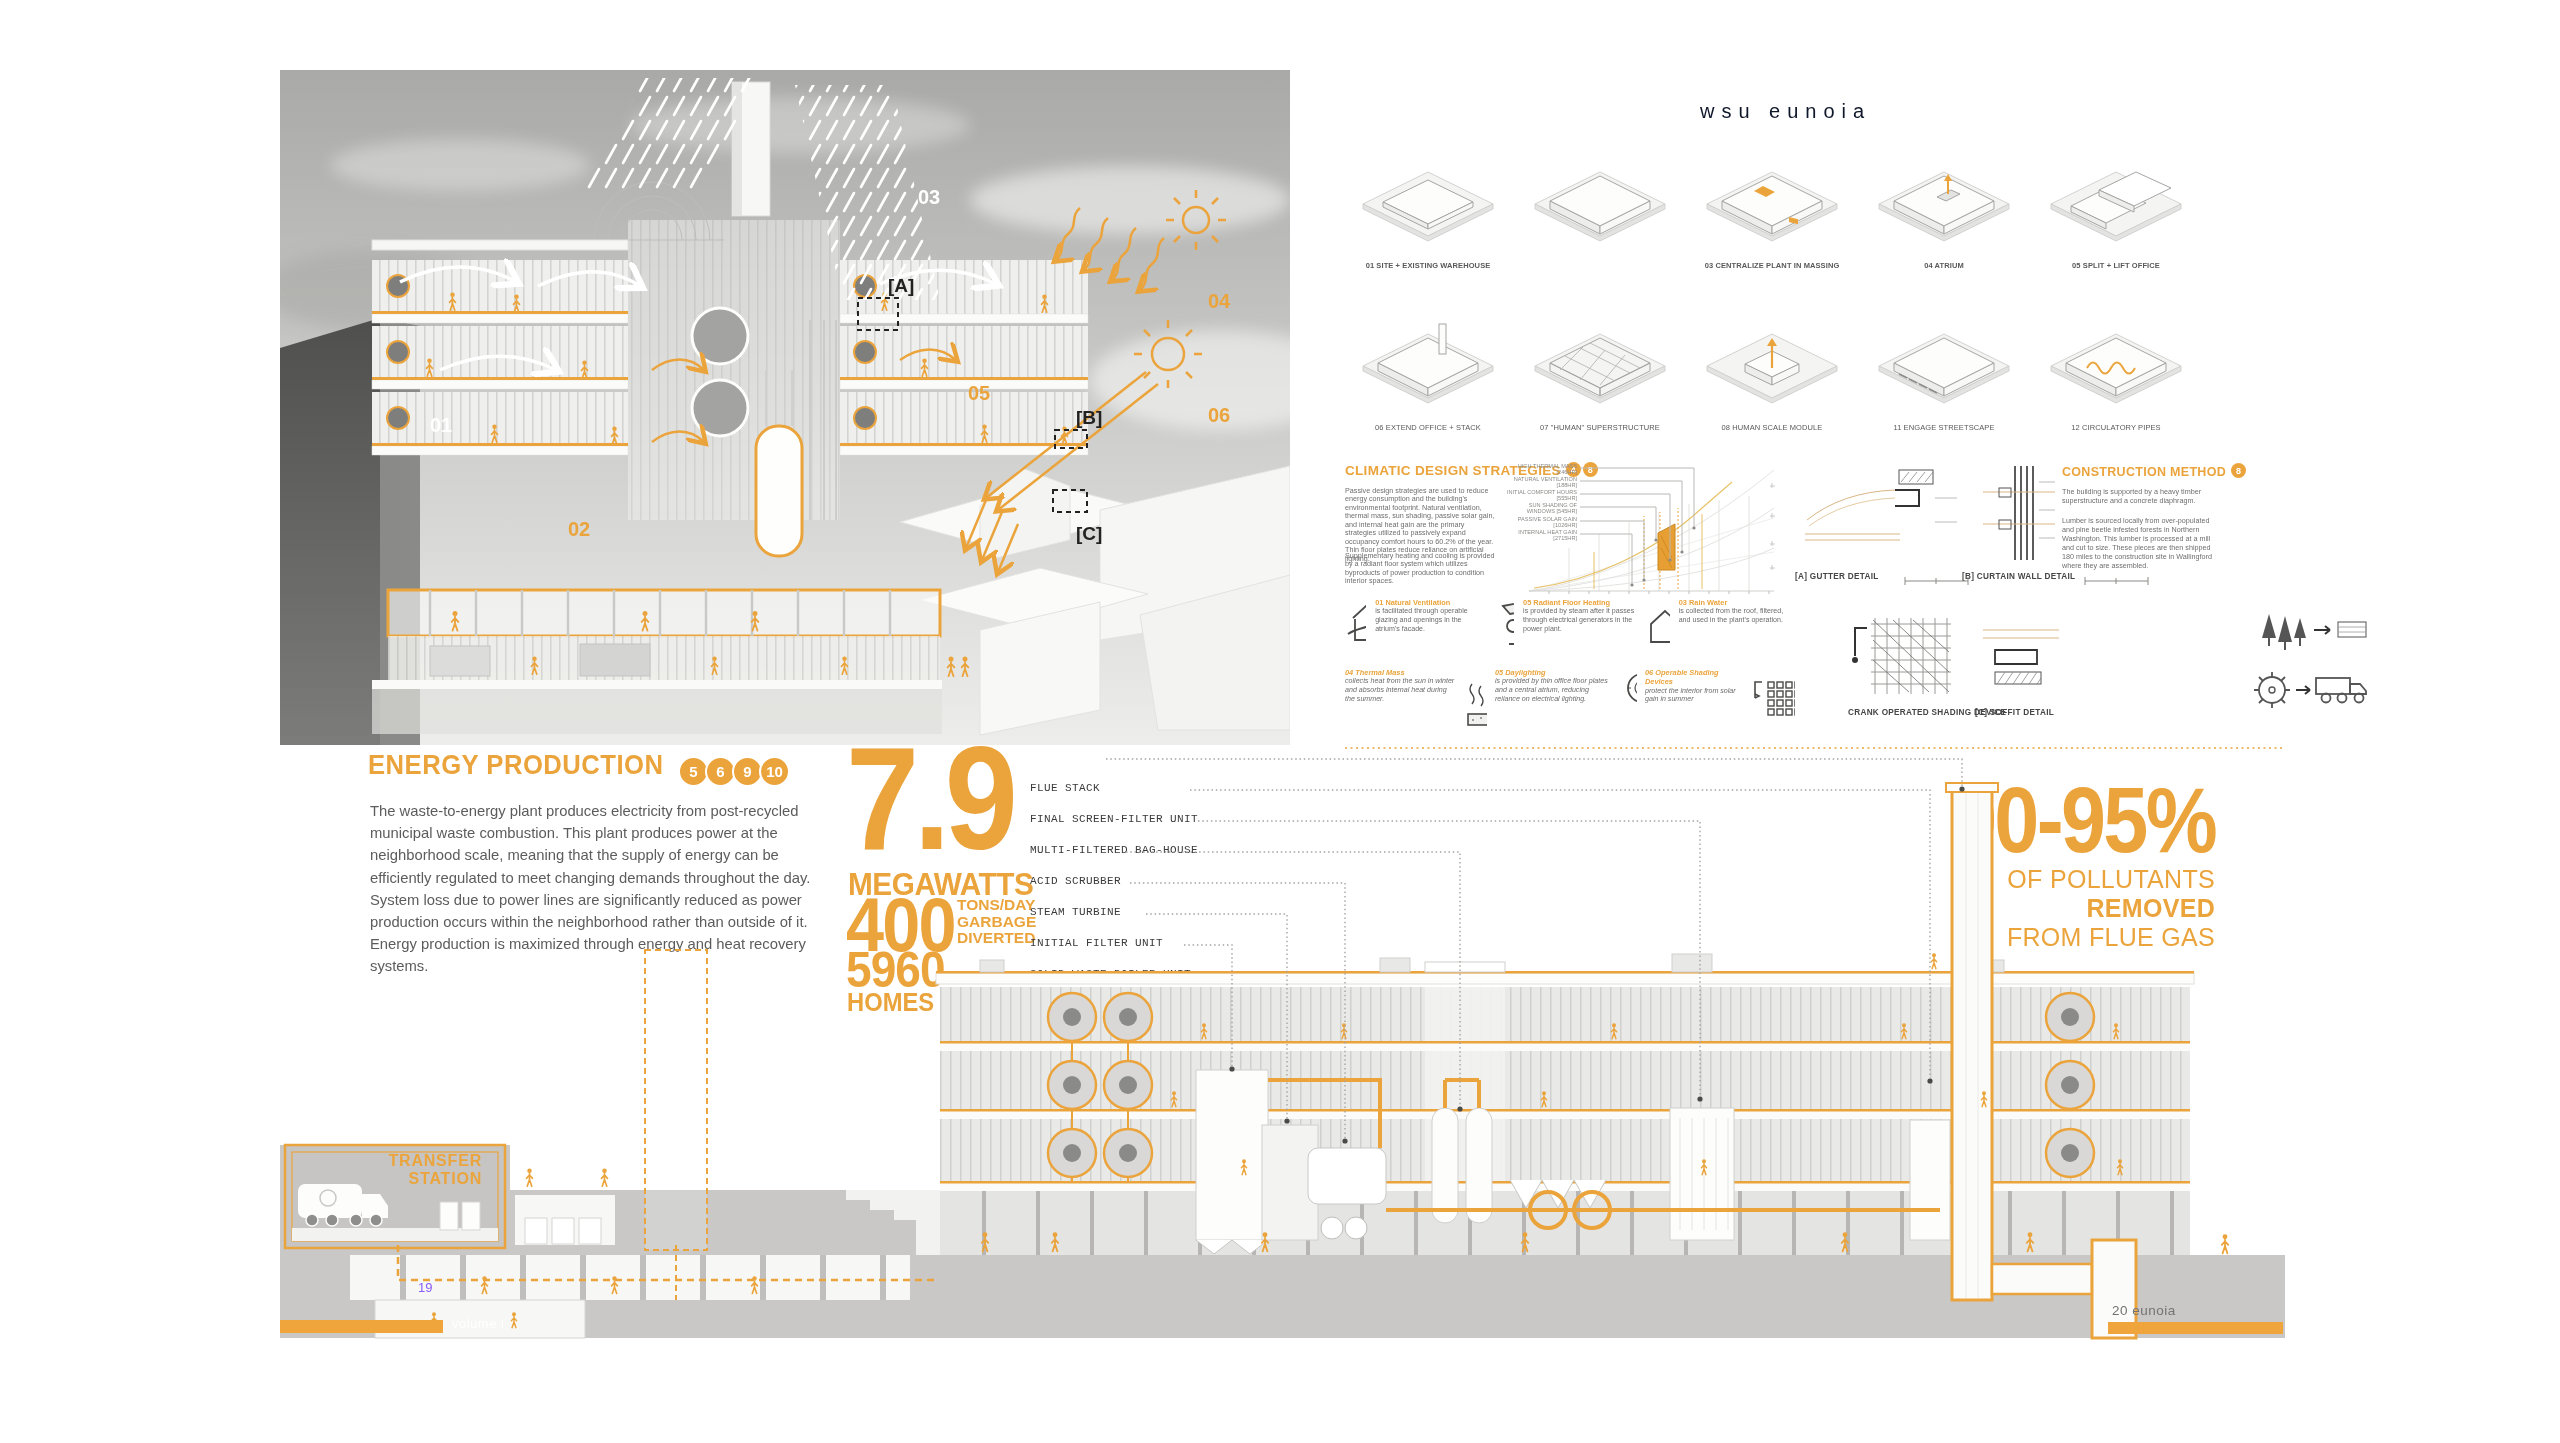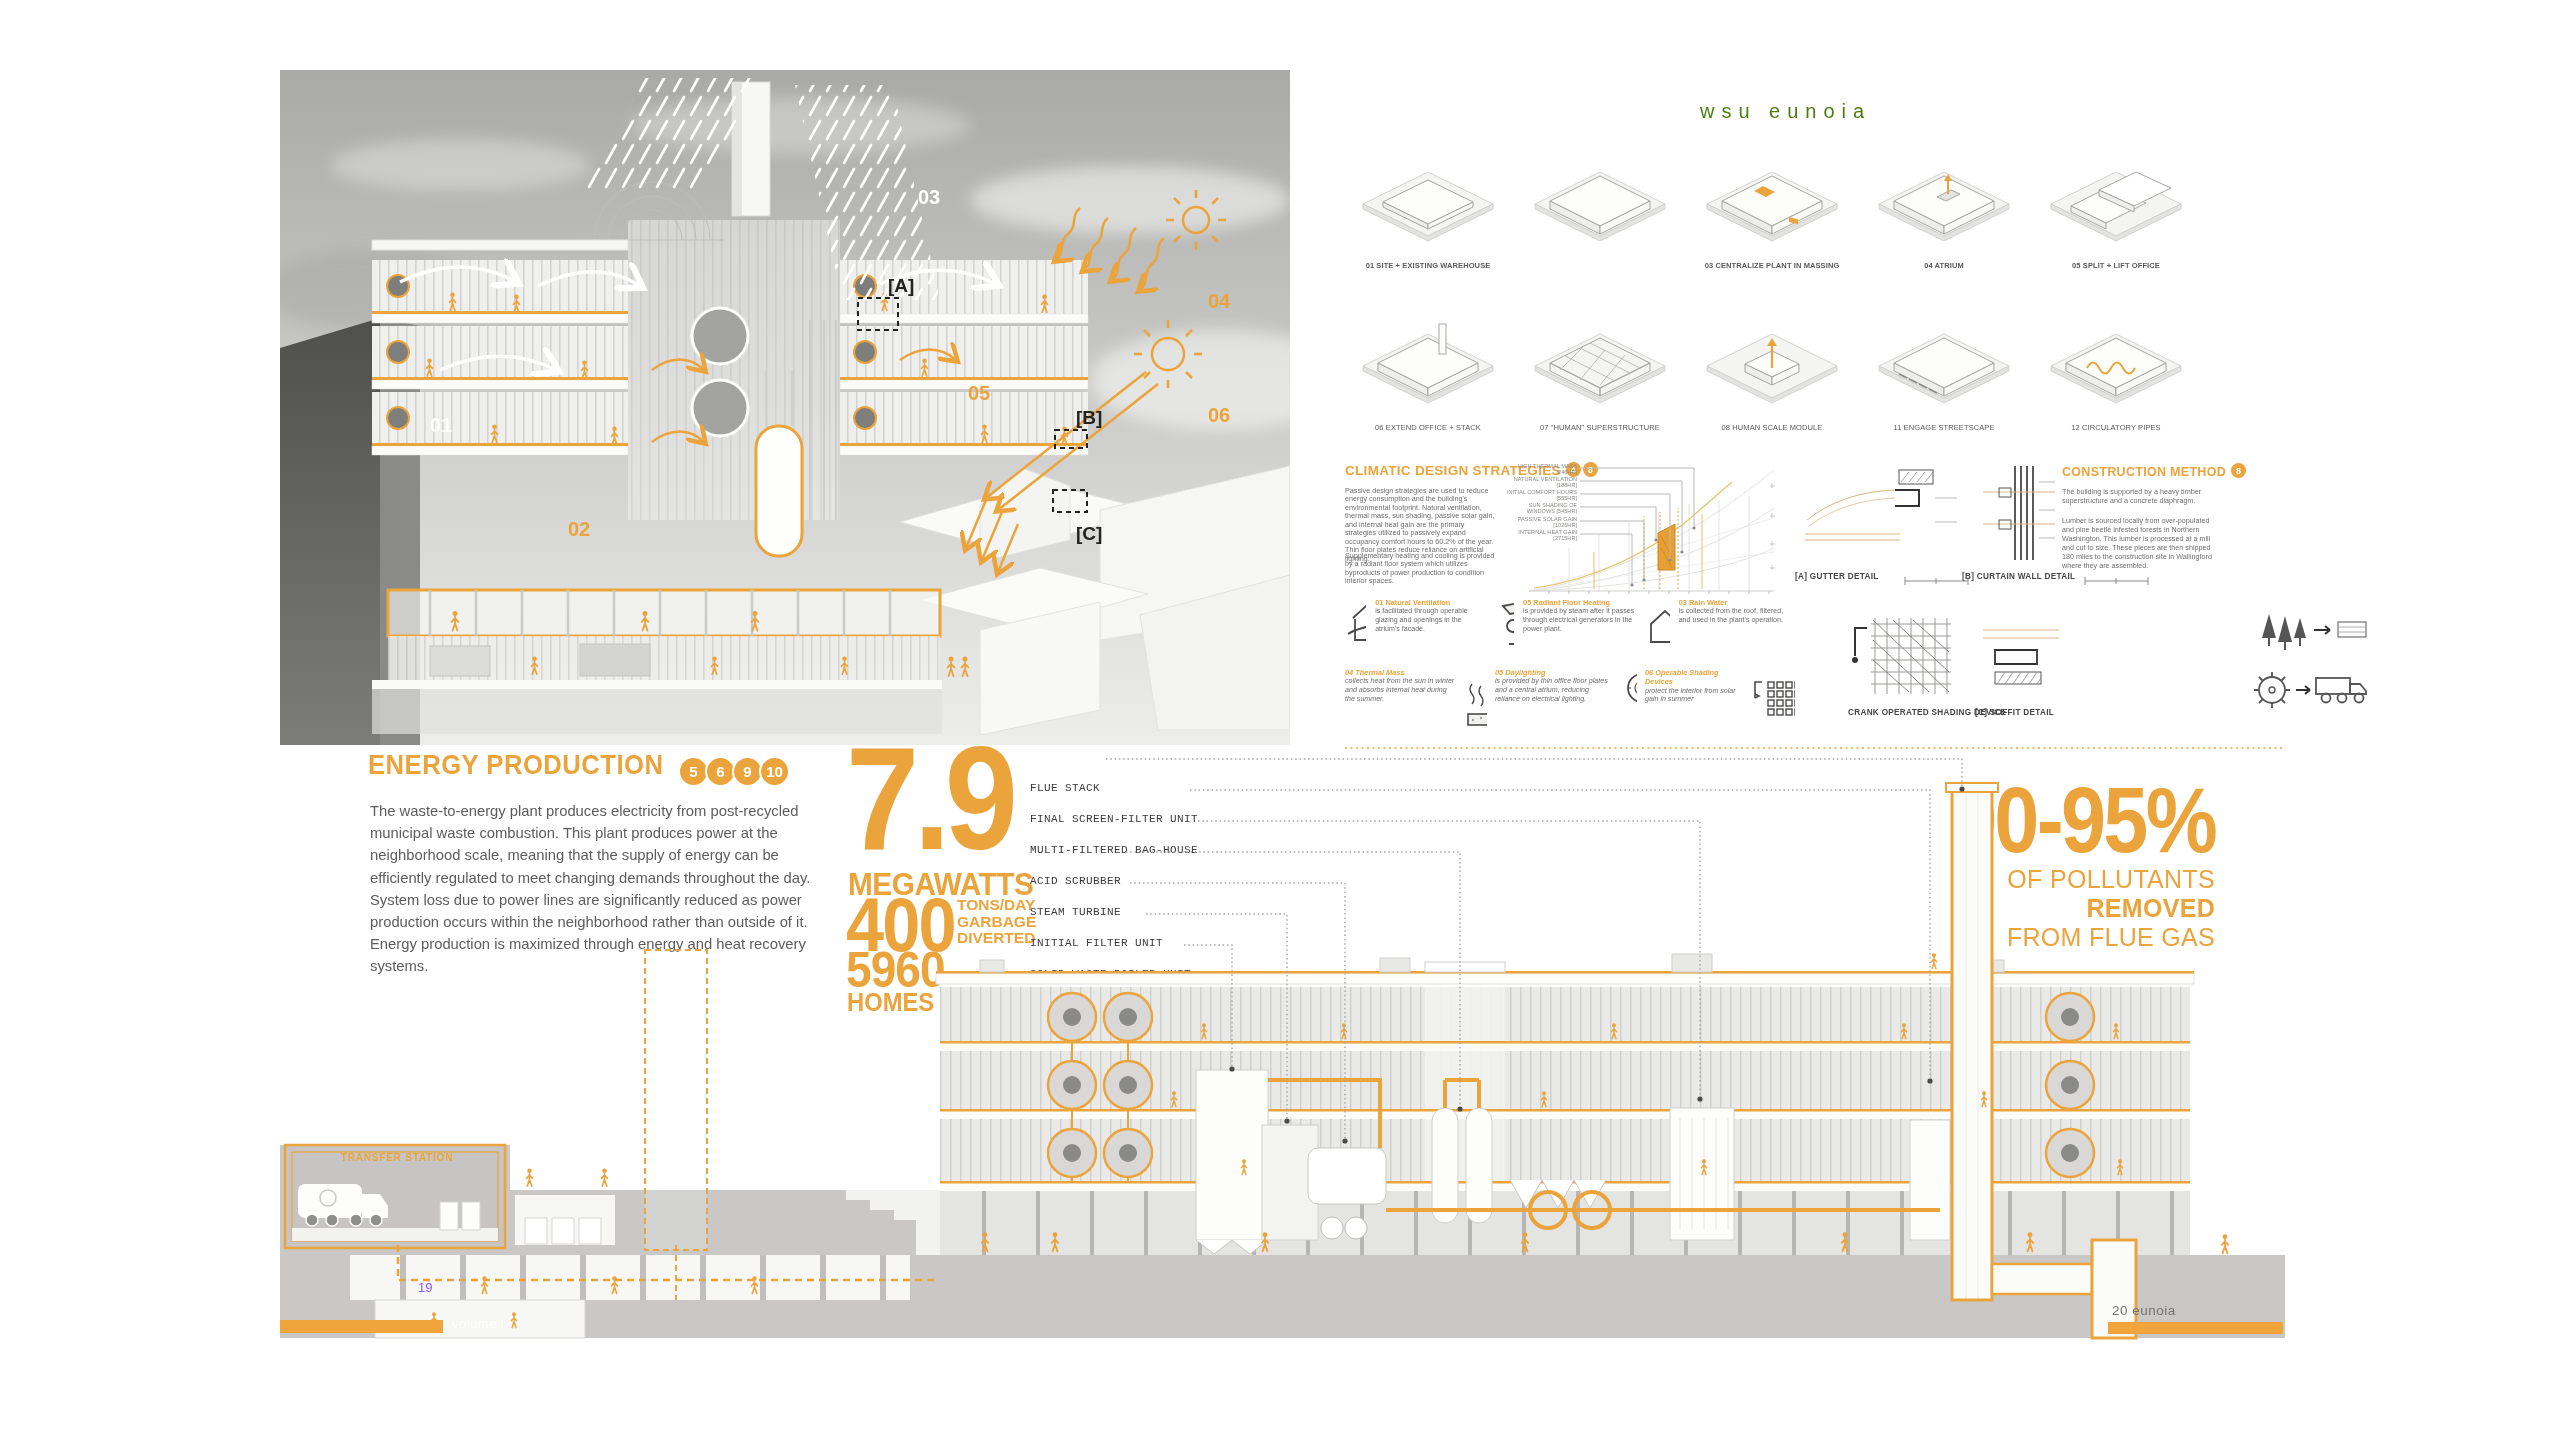--- a/index.html
+++ b/index.html
@@ -218,21 +218,21 @@
     <text x="288" y="466" font-size="20" font-weight="bold" fill="#EBA43C">02</text>
     <text x="638" y="134" font-size="20" font-weight="bold" fill="#fff">03</text>
     <text x="928" y="238" font-size="20" font-weight="bold" fill="#EBA43C">04</text>
     <text x="688" y="330" font-size="20" font-weight="bold" fill="#EBA43C">05</text>
     <text x="928" y="352" font-size="20" font-weight="bold" fill="#EBA43C">06</text>
     <text x="608" y="222" font-size="19" font-weight="bold" fill="#222">[A]</text>
     <text x="796" y="354" font-size="19" font-weight="bold" fill="#222">[B]</text>
     <text x="796" y="470" font-size="19" font-weight="bold" fill="#222">[C]</text>
   </svg>
 
-  <div class="abs" style="left:1700px;top:100px;font-size:20px;letter-spacing:7px;color:#4d7c0f;">wsu eunoia</div>
+  <div class="abs" style="left:1700px;top:100px;font-size:20px;letter-spacing:7px;color:#0f172a;">wsu eunoia</div>
 
   <div class="abs mrow" style="left:1342px;top:156px;font-weight:bold;">
     <div class="mcell">
       <svg width="150" height="100">
           <path d="M75 16 L140 48 L75 80 L10 48 Z" fill="#f4f4f2" stroke="#d2d2d0"></path>
           <path d="M10 48 L75 80 L140 48 L140 53 L75 85 L10 53 Z" fill="#e3e3e1" stroke="#d2d2d0"></path>
           <path d="M30 46 L75 24 L120 46 L75 68 Z" fill="#fdfdfb" stroke="#a5a5a3"></path>
           <path d="M30 46 L30 51 L75 73 L75 68 Z" fill="#ededeb" stroke="#a5a5a3"></path>
           <path d="M120 46 L120 51 L75 73 L75 68 Z" fill="#f8f8f6" stroke="#a5a5a3"></path>
         </svg>
@@ -759,21 +759,21 @@
       <use href="#fg" x="890" y="351" width="8" height="17"></use>
         <use href="#fg" x="1260" y="351" width="8" height="17"></use>
         <use href="#fg" x="1700" y="351" width="8" height="17"></use>
       <use href="#fg" x="960" y="419" width="8" height="17"></use>
         <use href="#fg" x="1420" y="419" width="8" height="17"></use>
         <use href="#fg" x="1836" y="419" width="8" height="17"></use>
       <use href="#fg" x="1650" y="213" width="8" height="17"></use>
     </g>
   </svg>
 
-  <div class="abs" style="left:312px;top:1152px;width:170px;text-align:center;font-size:10px;font-weight:bold;color:#EBA43C;letter-spacing:.8px;">TRANSFER STATION</div>
+  <div class="abs" style="left:312px;top:1152px;width:170px;text-align:right;font-size:16px;font-weight:bold;color:#EBA43C;letter-spacing:.8px;">TRANSFER STATION</div>
 
   <div class="abs" style="left:280px;top:1320px;width:163px;height:13px;background:#F0A43C;"></div>
   <div class="abs" style="left:418px;top:1280px;font-size:13px;color:#8b5cf6;">19</div>
   <div class="abs" style="left:452px;top:1316px;font-size:13px;color:#fff;letter-spacing:.5px;">volume i</div>
   <div class="abs" style="left:2112px;top:1303px;font-size:13.5px;color:#737373;letter-spacing:.5px;">20 eunoia</div>
   <div class="abs" style="left:2108px;top:1322px;width:175px;height:12px;background:#F0A43C;"></div>
 
   <svg class="abs" style="left:0;top:0;pointer-events:none;" width="2560" height="1443" viewBox="0 0 2560 1443">
 
     <path d="M1345,748 H2283" stroke="#EBA43C" stroke-width="1.5" stroke-dasharray="2,3.5" fill="none"></path>

